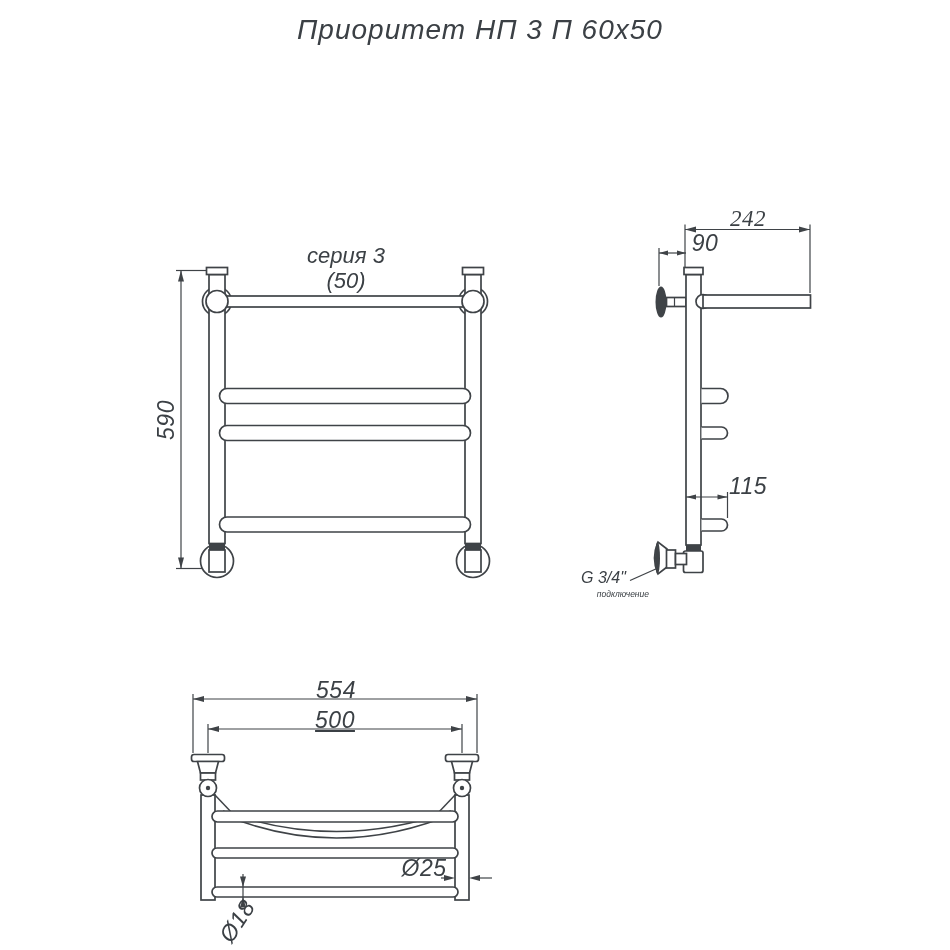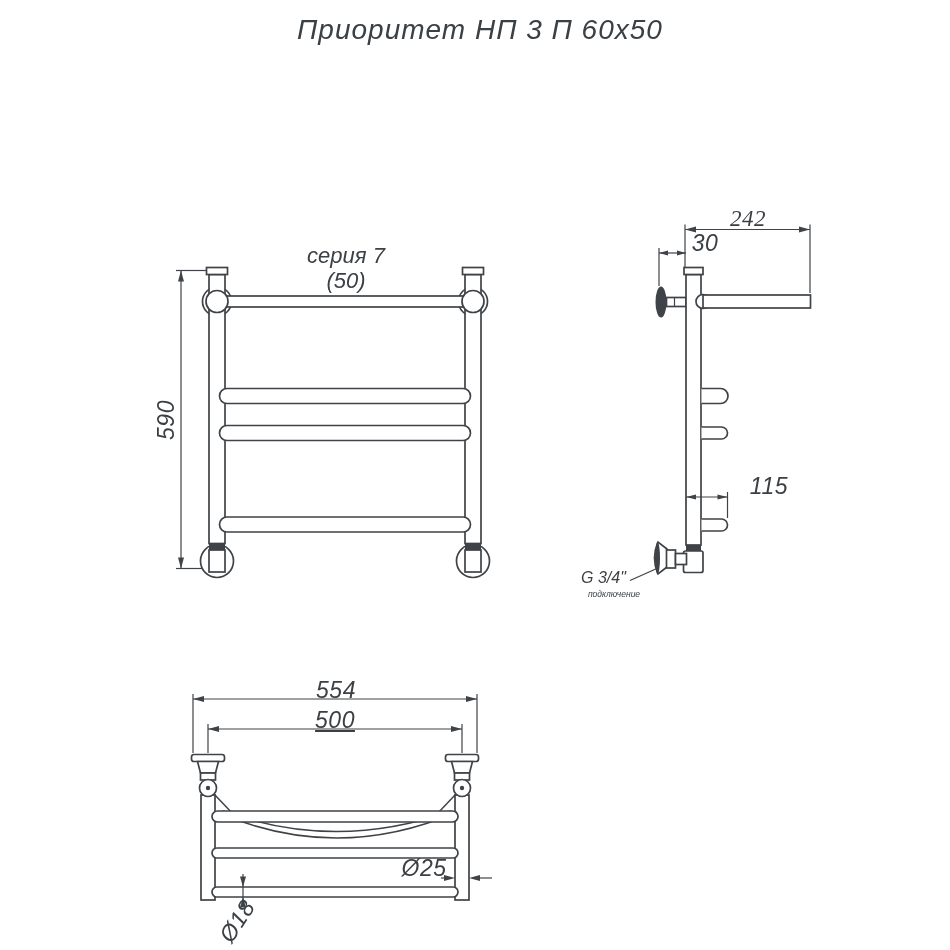--- a/index.html
+++ b/index.html
@@ -9,21 +9,21 @@
   }
   svg{position:absolute;left:0;top:0;}
   .label{
     position:absolute;font-style:italic;color:#3b4045;white-space:nowrap;
     text-align:center;line-height:24px;
   }
   .title{font-size:28px;letter-spacing:1px;line-height:32px;}
   .dim{font-size:23px;letter-spacing:0.5px;}
   .mid{font-size:22px;}
   .small{font-size:16px;line-height:18px;text-align:left;}
-  .tiny{font-size:8.5px;line-height:10px;text-align:center;letter-spacing:0;}
+  .tiny{font-size:8.5px;line-height:10px;text-align:right;letter-spacing:0;}
   .rot90{transform:rotate(-90deg);transform-origin:center center;}
   .rot58{transform:rotate(-57deg);transform-origin:center center;}
 </style>
 </head>
 <body>
 
 <div class="canvas">
 
   <svg width="950" height="950" viewBox="0 0 950 950">
 
@@ -167,27 +167,27 @@
       <g stroke-width="1.2">
         <path d="M243,874 V904"></path>
         <polygon points="243,887 240,876.5 246,876.5" fill="#3f4347" stroke="none"></polygon>
         <polygon points="243,897 240,907.5 246,907.5" fill="#3f4347" stroke="none"></polygon>
       </g>
     </g>
   </svg>
 
   <div class="label title" style="left:230px;top:14px;width:500px;">Приоритет НП 3 П 60х50</div>
 
-  <div class="label mid" style="left:276px;top:244px;width:140px;">серия 7</div>
+  <div class="label mid" style="left:276px;top:244px;width:140px;">серия 3</div>
   <div class="label mid" style="left:276px;top:269px;width:140px;">(50)</div>
   <div class="label dim rot90" style="left:138px;top:408px;width:56px;height:24px;">590</div>
 
   <div class="label dim" style="left:708px;top:207px;width:80px;font-family:Liberation Serif, serif;">242</div>
-  <div class="label dim" style="left:675px;top:231px;width:60px;">30</div>
-  <div class="label dim" style="left:708px;top:474px;width:80px;text-align:right;">115</div>
+  <div class="label dim" style="left:675px;top:231px;width:60px;">90</div>
+  <div class="label dim" style="left:708px;top:474px;width:80px;">115</div>
   <div class="label small" style="left:581px;top:569px;width:60px;">G 3/4"</div>
   <div class="label tiny" style="left:579px;top:589px;width:70px;">подключение</div>
 
   <div class="label dim" style="left:286px;top:678px;width:100px;">554</div>
   <div class="label dim" style="left:285px;top:708px;width:100px;text-decoration:underline;">500</div>
   <div class="label dim" style="left:384px;top:856px;width:80px;">Ø25</div>
   <div class="label dim rot58" style="left:197px;top:909px;width:80px;height:24px;">Ø18</div>
 
 </div>
 

